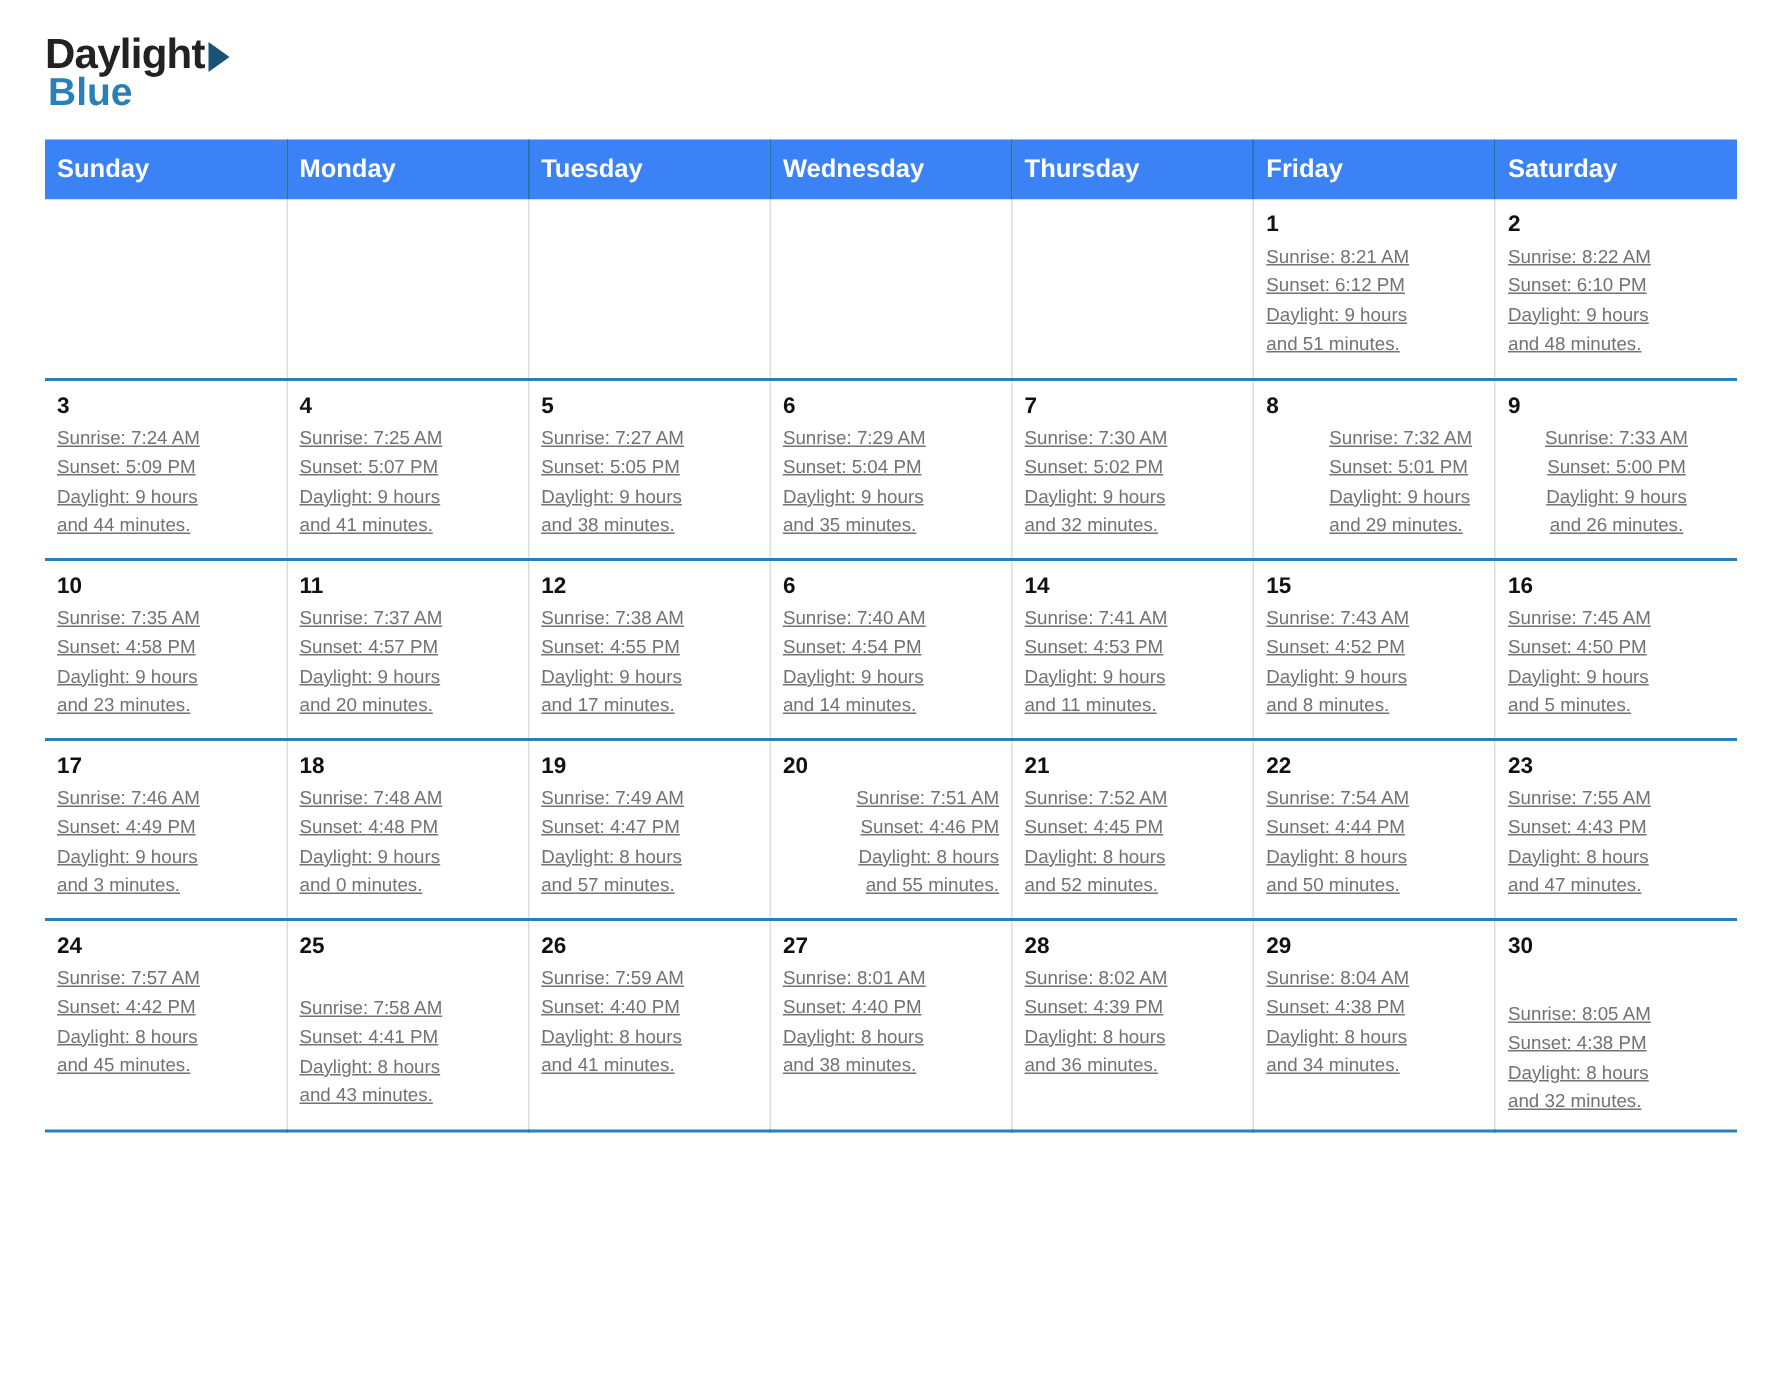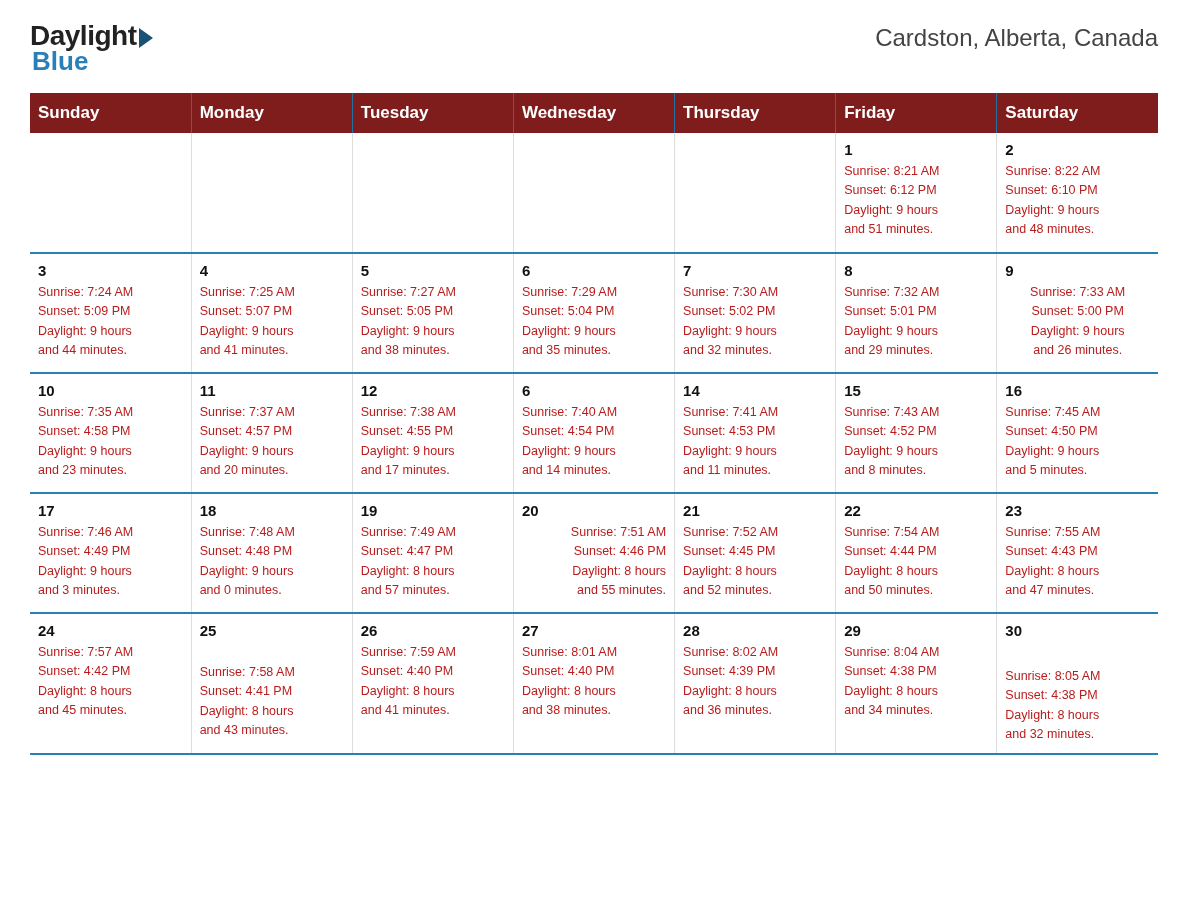--- a/index.html
+++ b/index.html
@@ -61,21 +61,21 @@
       font-size: 24px;
       color: #444;
       margin-top: 4px;
     }
     table {
       width: 100%;
       border-collapse: collapse;
       table-layout: fixed;
     }
     thead tr {
-      background-color: #7f1d1d;
+      background-color: #3b82f6;
     }
     thead th {
       color: #fff;
       font-size: 17px;
       font-weight: 600;
       padding: 10px 8px;
       text-align: left;
       border-right: 1px solid #2472a4;
     }
     thead th:last-child {
@@ -97,37 +97,37 @@
       border-right: none;
     }
     .day-number {
       font-size: 15px;
       font-weight: bold;
       color: #111;
       margin-bottom: 4px;
     }
     .day-info {
       font-size: 12.5px;
-      color: #b91c1c;
+      color: #737373;
       line-height: 1.55;
+      text-decoration: underline;
     }
   </style>
 </head>
 <body>
 
 <div class="header">
   <div class="logo">
     <div class="logo-top">
       <span class="logo-general">Daylight</span>
       <div class="logo-triangle"></div>
     </div>
     <div class="logo-bottom">Blue</div>
   </div>
   <div class="title-area">
-    <div class="location">Cardston, Alberta, Canada</div>
   </div>
 </div>
 
 <table>
   <thead>
     <tr>
     <th>Sunday</th>
         <th>Monday</th>
         <th>Tuesday</th>
         <th>Wednesday</th>
@@ -189,21 +189,21 @@
         </td>
         <td>
           <div class="day-number">7</div>
           <div class="day-info" style="white-space: pre-line;">Sunrise: 7:30 AM
 Sunset: 5:02 PM
 Daylight: 9 hours
 and 32 minutes.</div>
         </td>
         <td>
           <div class="day-number">8</div>
-          <div class="day-info" style="white-space: pre-line;">Sunrise: 7:32 AM
+          <div class="day-info" style="white-space: pre-line; margin-left: 42px;">Sunrise: 7:32 AM
 Sunset: 5:01 PM
 Daylight: 9 hours
 and 29 minutes.</div>
         </td>
         <td>
           <div class="day-number">9</div>
           <div class="day-info" style="white-space: pre-line; text-align: center;">Sunrise: 7:33 AM
 Sunset: 5:00 PM
 Daylight: 9 hours
 and 26 minutes.</div>

